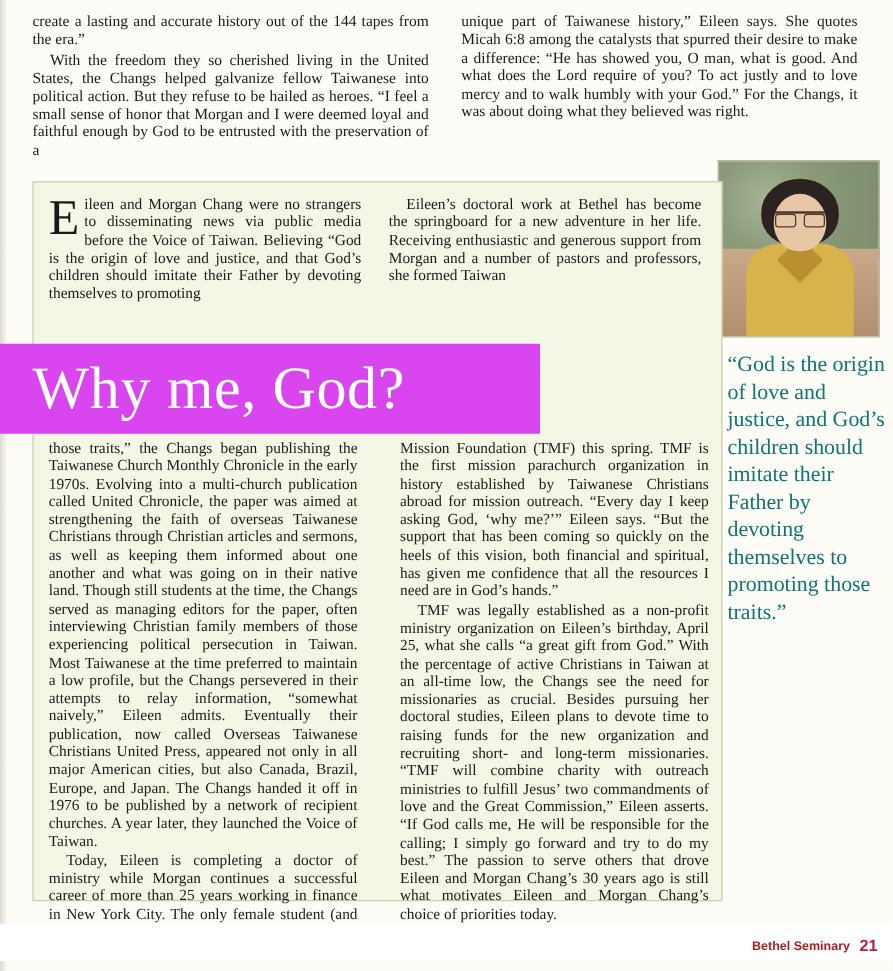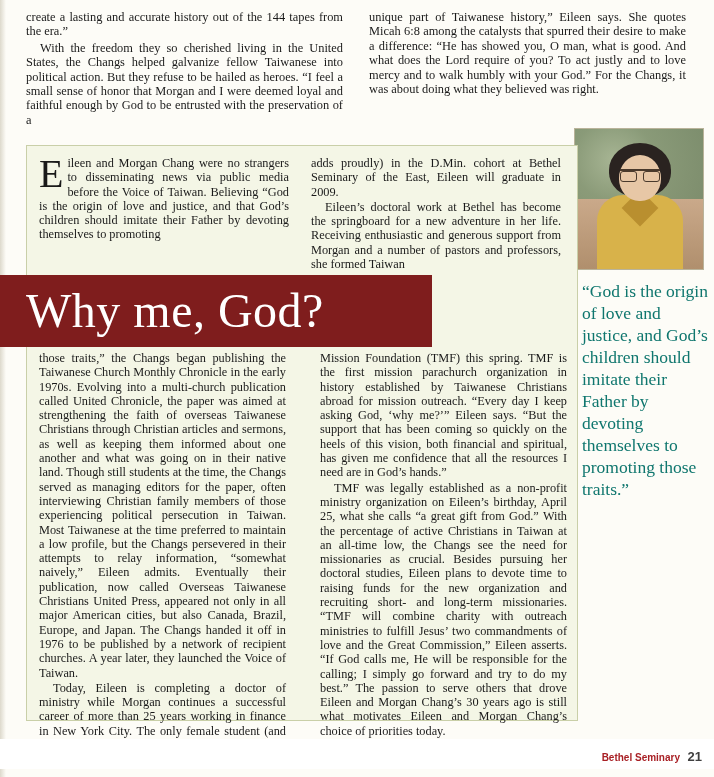--- a/index.html
+++ b/index.html
@@ -71,21 +71,21 @@
     width:528px;
     display:flex;gap:34px;
   }
   .lower .col{width:250px;}
 
   
   .banner{
     position:absolute;
     left:0;top:275px;
     width:432px;height:72px;
-    background:#7f1d1d;
+    background:#d946ef;
     z-index:5;
   }
   .banner .headline{
     position:absolute;
     left:26px;top:4px;
     color:#ffffff;
     font-size:48px;
     line-height:64px;
     font-family:"Liberation Serif",serif;
     letter-spacing:0.5px;
@@ -154,21 +154,21 @@
     left:0;bottom:8px;width:100%;height:30px;
     background:#ffffff;
   }
   .footer-logo{
     position:absolute;right:34px;bottom:6px;
     color:#a81f24;font-size:10px;font-weight:bold;
     font-family:"Liberation Sans",sans-serif;
   }
   .footer-page{
     position:absolute;right:12px;bottom:5px;
-    color:#404040;font-size:13px;font-weight:bold;
+    color:#be185d;font-size:13px;font-weight:bold;
     font-family:"Liberation Sans",sans-serif;
   }
   .edge{
     position:absolute;left:0;top:0;width:6px;height:100%;
     background:linear-gradient(90deg,#ddd9cc,#fdfcf7);
   }
 </style>
 </head>
 <body>
 
@@ -197,21 +197,20 @@
   </div>
 
   <div class="box">
     <div class="box-inner">
       <div class="cols2">
         <div class="col">
           <span class="dropcap">E</span>
           <p>ileen and Morgan Chang were no strangers to disseminating news via public media before the Voice of Taiwan. Believing “God is the origin of love and justice, and that God’s children should imitate their Father by devoting themselves to promoting</p>
         </div>
         <div class="col">
-          <p>adds proudly) in the D.Min. cohort at Bethel Seminary of the East, Eileen will graduate in 2009.</p>
           <p class="ind">Eileen’s doctoral work at Bethel has become the springboard for a new adventure in her life. Receiving enthusiastic and generous support from Morgan and a number of pastors and professors, she formed Taiwan</p>
         </div>
       </div>
 
       <div class="lower">
         <div class="col">
           <p>those traits,” the Changs began publishing the Taiwanese Church Monthly Chronicle in the early 1970s. Evolving into a multi-church publication called United Chronicle, the paper was aimed at strengthening the faith of overseas Taiwanese Christians through Christian articles and sermons, as well as keeping them informed about one another and what was going on in their native land. Though still students at the time, the Changs served as managing editors for the paper, often interviewing Christian family members of those experiencing political persecution in Taiwan. Most Taiwanese at the time preferred to maintain a low profile, but the Changs persevered in their attempts to relay information, “somewhat naively,” Eileen admits. Eventually their publication, now called Overseas Taiwanese Christians United Press, appeared not only in all major American cities, but also Canada, Brazil, Europe, and Japan. The Changs handed it off in 1976 to be published by a network of recipient churches. A year later, they launched the Voice of Taiwan.</p>
           <p class="ind">Today, Eileen is completing a doctor of ministry while Morgan continues a successful career of more than 25 years working in finance in New York City. The only female student (and the only Asian, she</p>
         </div>
         <div class="col">

